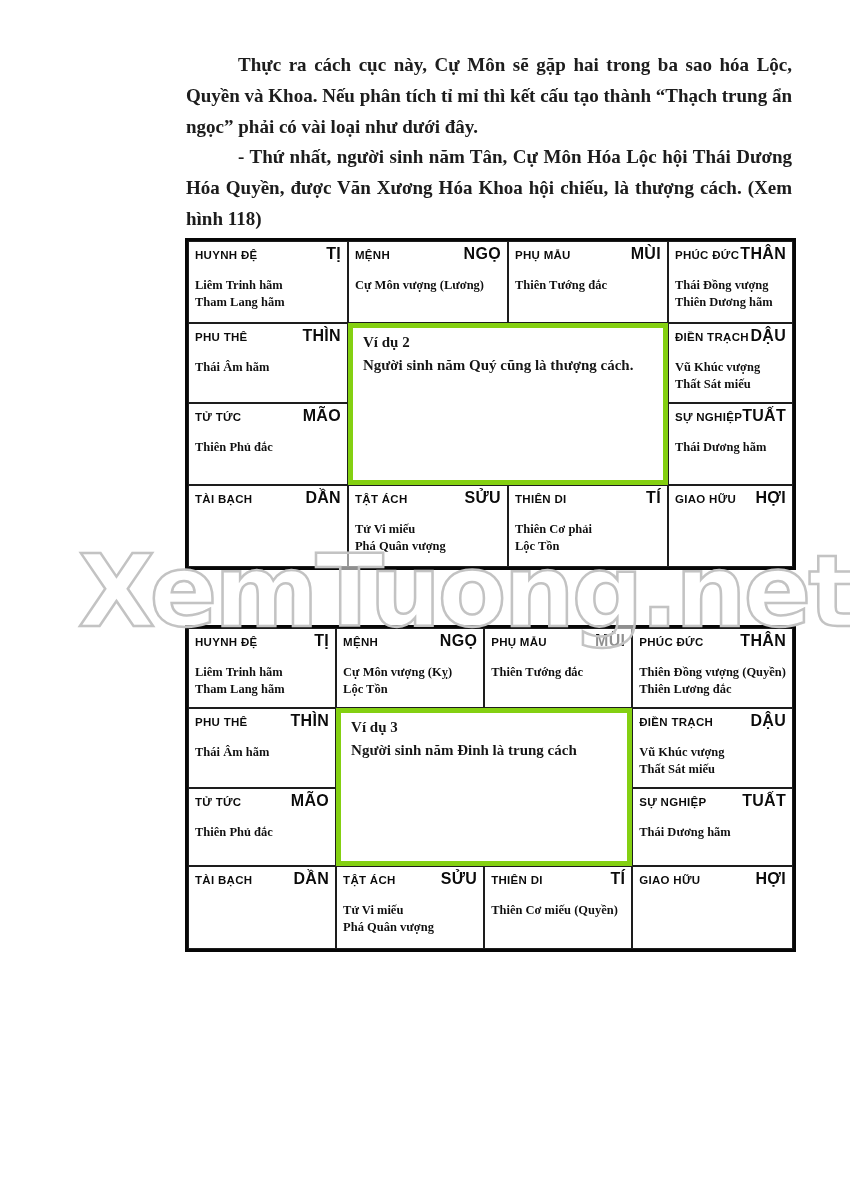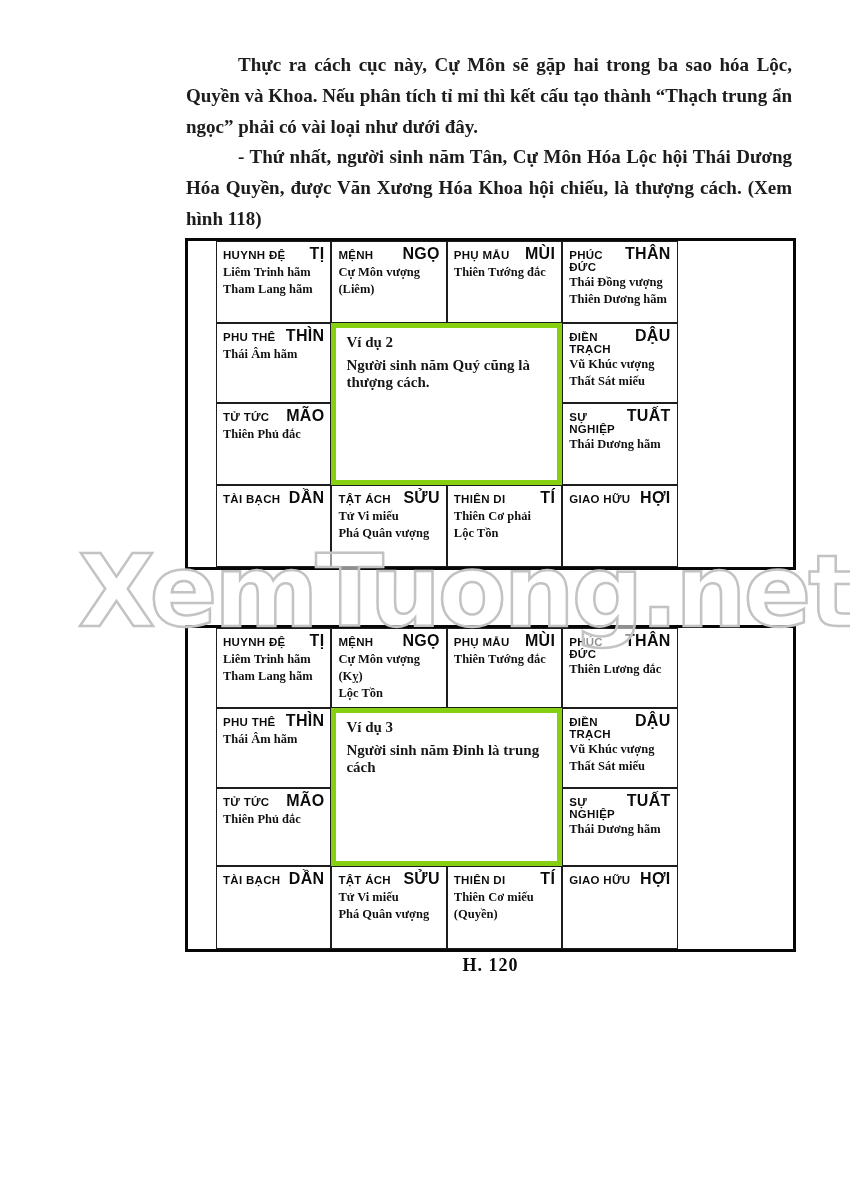--- a/index.html
+++ b/index.html
@@ -7,29 +7,29 @@
         font-family:"Liberation Serif",serif;color:#1b1b1b;}
   .scan{filter:blur(0.3px) contrast(1.05);}
 
   
   .intro{position:absolute;left:186px;top:50px;width:606px;font-size:19px;line-height:1.62;
          font-weight:700;text-align:justify;color:#222;}
   .intro p{margin:0;text-indent:52px;}
 
   
   .chart{position:absolute;left:185px;width:611px;border:3px solid #0d0d0d;background:#fff;
-         display:grid;grid-template-columns:1fr 1fr 1fr 1fr 1fr;box-sizing:border-box;padding-left:28px;}
+         display:grid;grid-template-columns:1fr 1fr 1fr;box-sizing:border-box;}
   #chart1{top:238px;height:332px;grid-template-rows:82px 80px 82px 1fr;}
   #chart2{top:625px;height:327px;grid-template-rows:80px 80px 78px 1fr;}
   .cell{border:1px solid #222;padding:3px 6px 2px 6px;overflow:hidden;box-sizing:border-box;}
   .cell-head{display:flex;justify-content:space-between;align-items:baseline;
              font-family:"Liberation Sans",sans-serif;font-weight:700;font-size:11.5px;
              letter-spacing:0.3px;color:#111;}
   .cell-head .branch{font-size:16px;font-weight:700;}
-  .cell-body{margin-top:1px;font-size:12.5px;font-weight:700;line-height:1.35;color:#151515;}
+  .cell-body{margin-top:14px;font-size:12.5px;font-weight:700;line-height:1.35;color:#151515;}
   .center-cell{border:5px solid #84cc16;padding:6px 10px;box-sizing:border-box;}
   .example-title{font-size:15px;font-weight:700;margin-bottom:6px;}
   .example-text{font-size:15px;font-weight:700;}
 
   .caption{position:absolute;left:185px;width:611px;text-align:center;font-size:18px;
            font-weight:700;letter-spacing:1px;color:#111;}
   #caption1{top:572px;} #caption2{top:955px;}
 
   
   .watermark{position:absolute;left:78px;top:533px;width:760px;z-index:5;pointer-events:none;
@@ -62,21 +62,21 @@
           <div>Liêm Trinh hãm</div>
           <div>Tham Lang hãm</div>
         </div>
     </div>
     <div class="cell" style="grid-area:1/2">
       <div class="cell-head">
           <span>MỆNH</span>
           <span class="branch">NGỌ</span>
         </div>
       <div class="cell-body">
-          <div>Cự Môn vượng (Liêm)</div>
+          <div>Cự Môn vượng (Lương)</div>
           <div></div>
         </div>
     </div>
     <div class="cell" style="grid-area:1/3">
       <div class="cell-head">
           <span>PHỤ MẪU</span>
           <span class="branch">MÙI</span>
         </div>
       <div class="cell-body">
           <div>Thiên Tướng đắc</div>
@@ -200,20 +200,21 @@
       <div class="cell-body">
           <div>Thiên Tướng đắc</div>
         </div>
     </div>
     <div class="cell" style="grid-area:1/4">
       <div class="cell-head">
           <span>PHÚC ĐỨC</span>
           <span class="branch">THÂN</span>
         </div>
       <div class="cell-body">
+          <div>Thiên Đồng vượng (Quyền)</div>
           <div>Thiên Lương đắc</div>
         </div>
     </div>
     <div class="cell" style="grid-area:2/1">
       <div class="cell-head">
           <span>PHU THÊ</span>
           <span class="branch">THÌN</span>
         </div>
       <div class="cell-body">
           <div>Thái Âm hãm</div>
@@ -278,17 +279,16 @@
         </div>
     </div>
     <div class="cell" style="grid-area:4/4">
       <div class="cell-head">
           <span>GIAO HỮU</span>
           <span class="branch">HỢI</span>
         </div>
       <div class="cell-body"></div>
     </div>
   </div>
-  <div id="caption2" class="caption scan">H. 120</div>
 
   <div class="footer">Qúy vị hãy vào trang chủ XemTuong.net để xem thêm nhiều mục hay khác</div>
 
 </div>
 
 </body></html>

